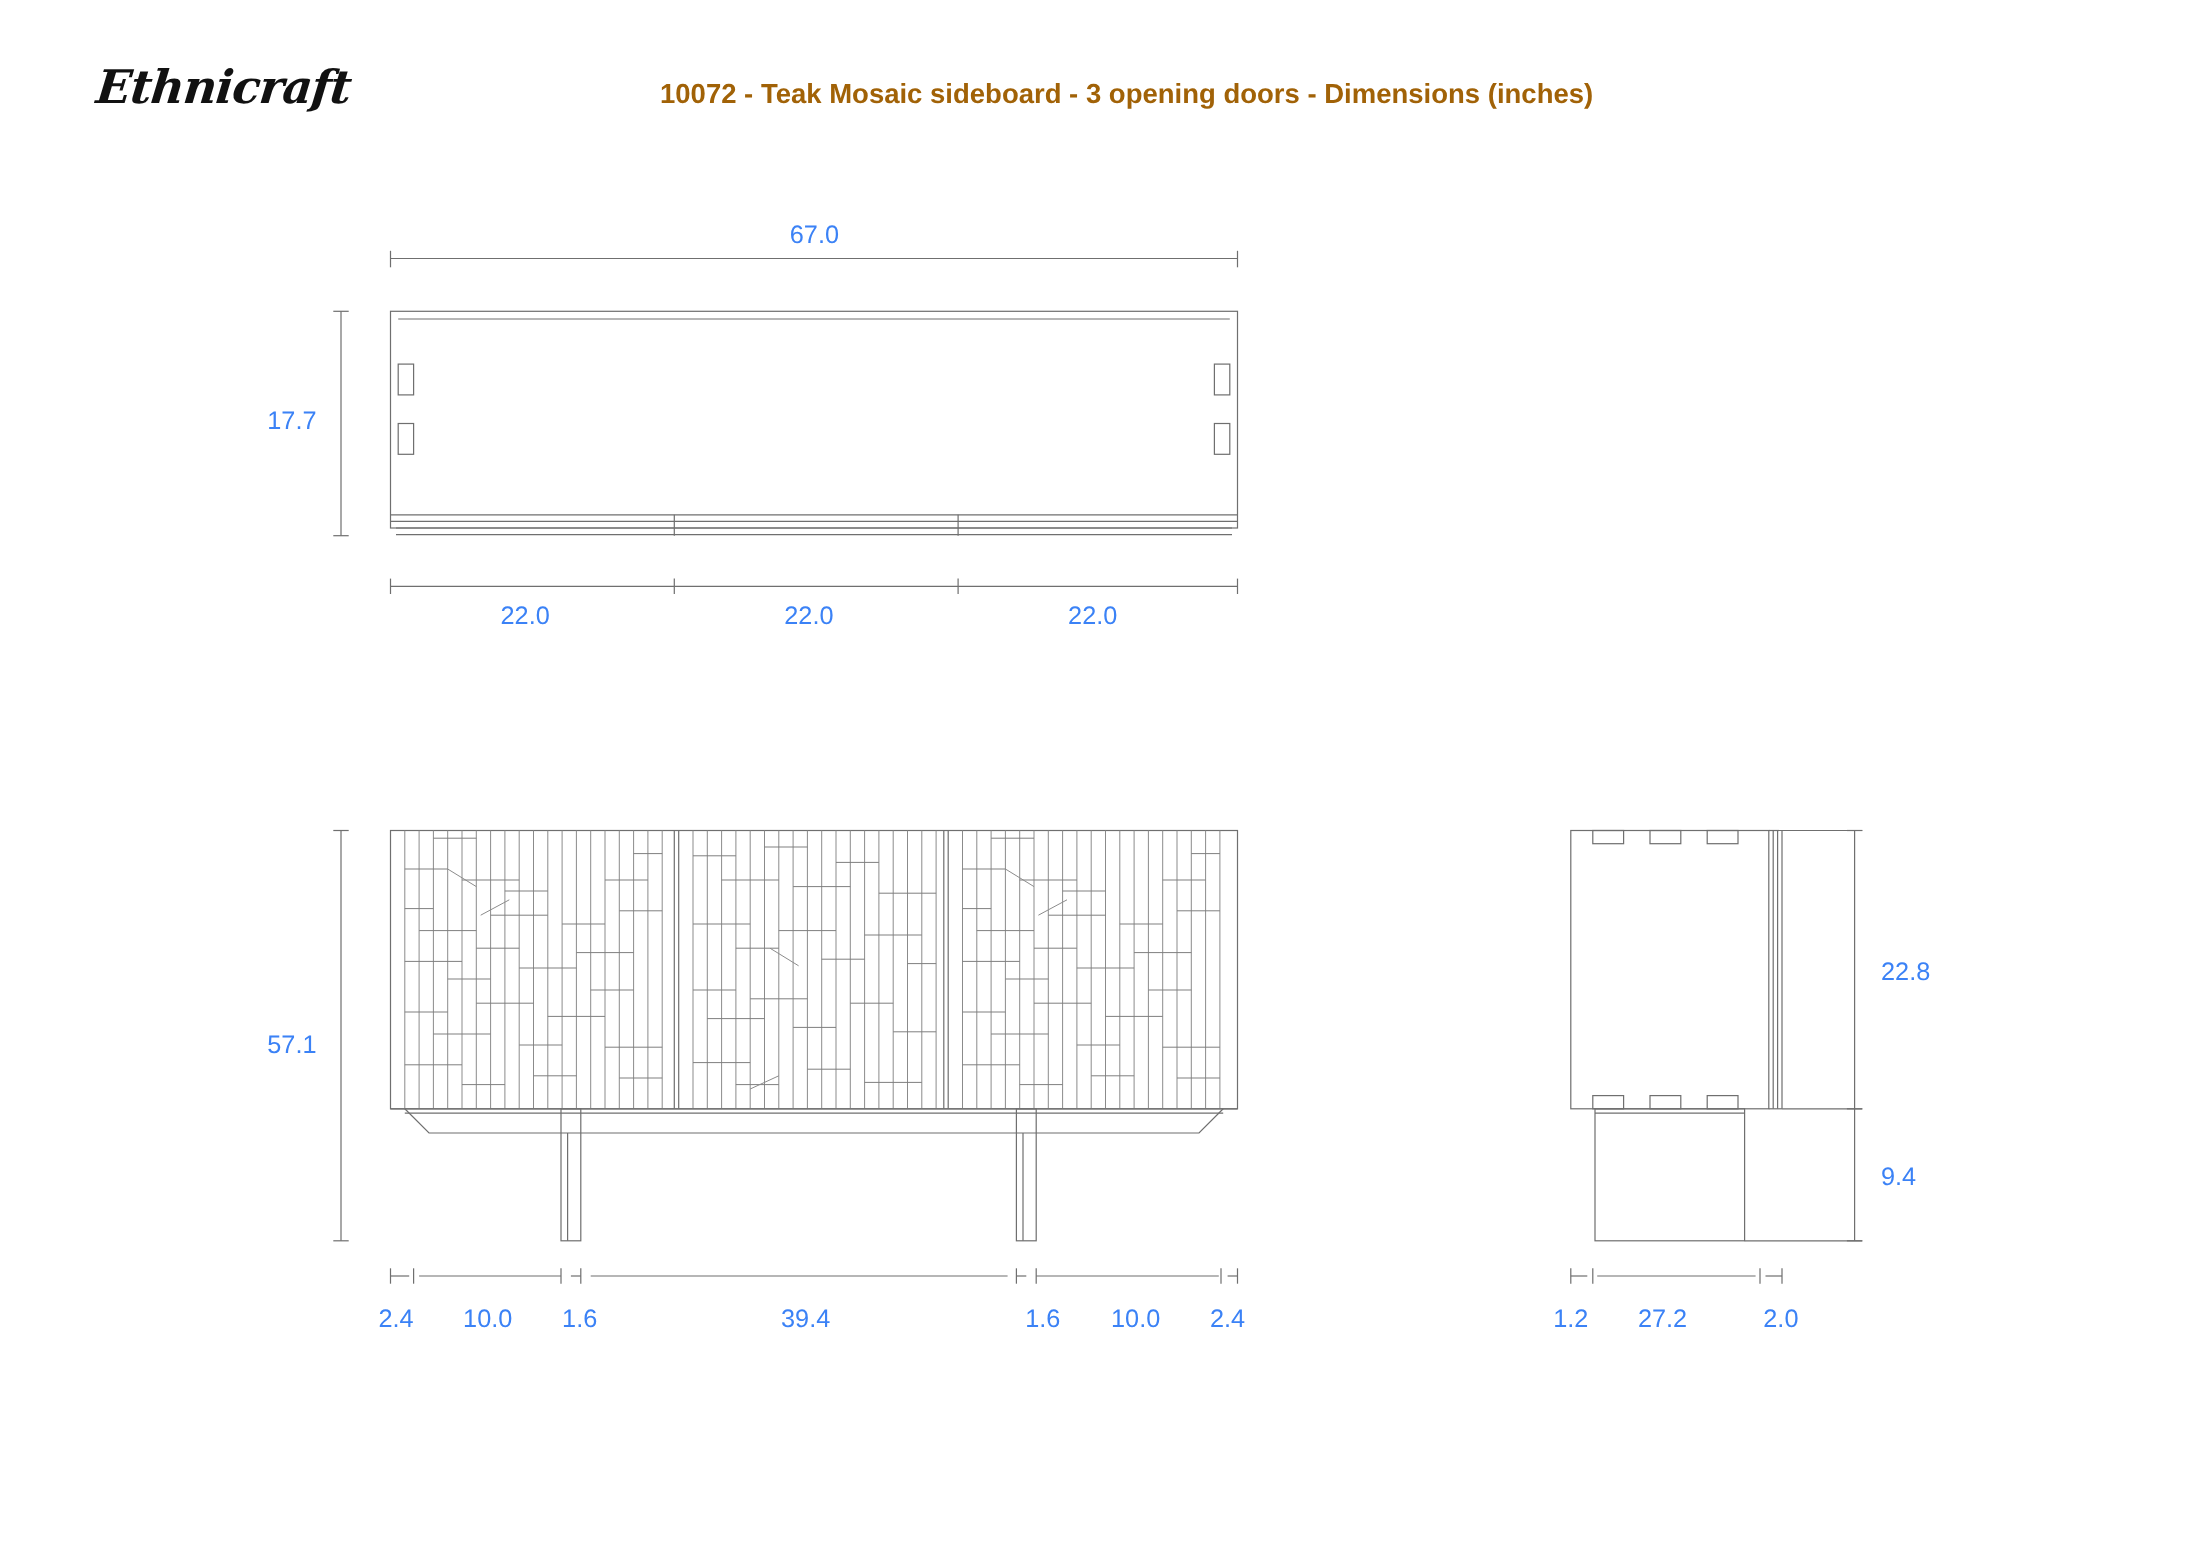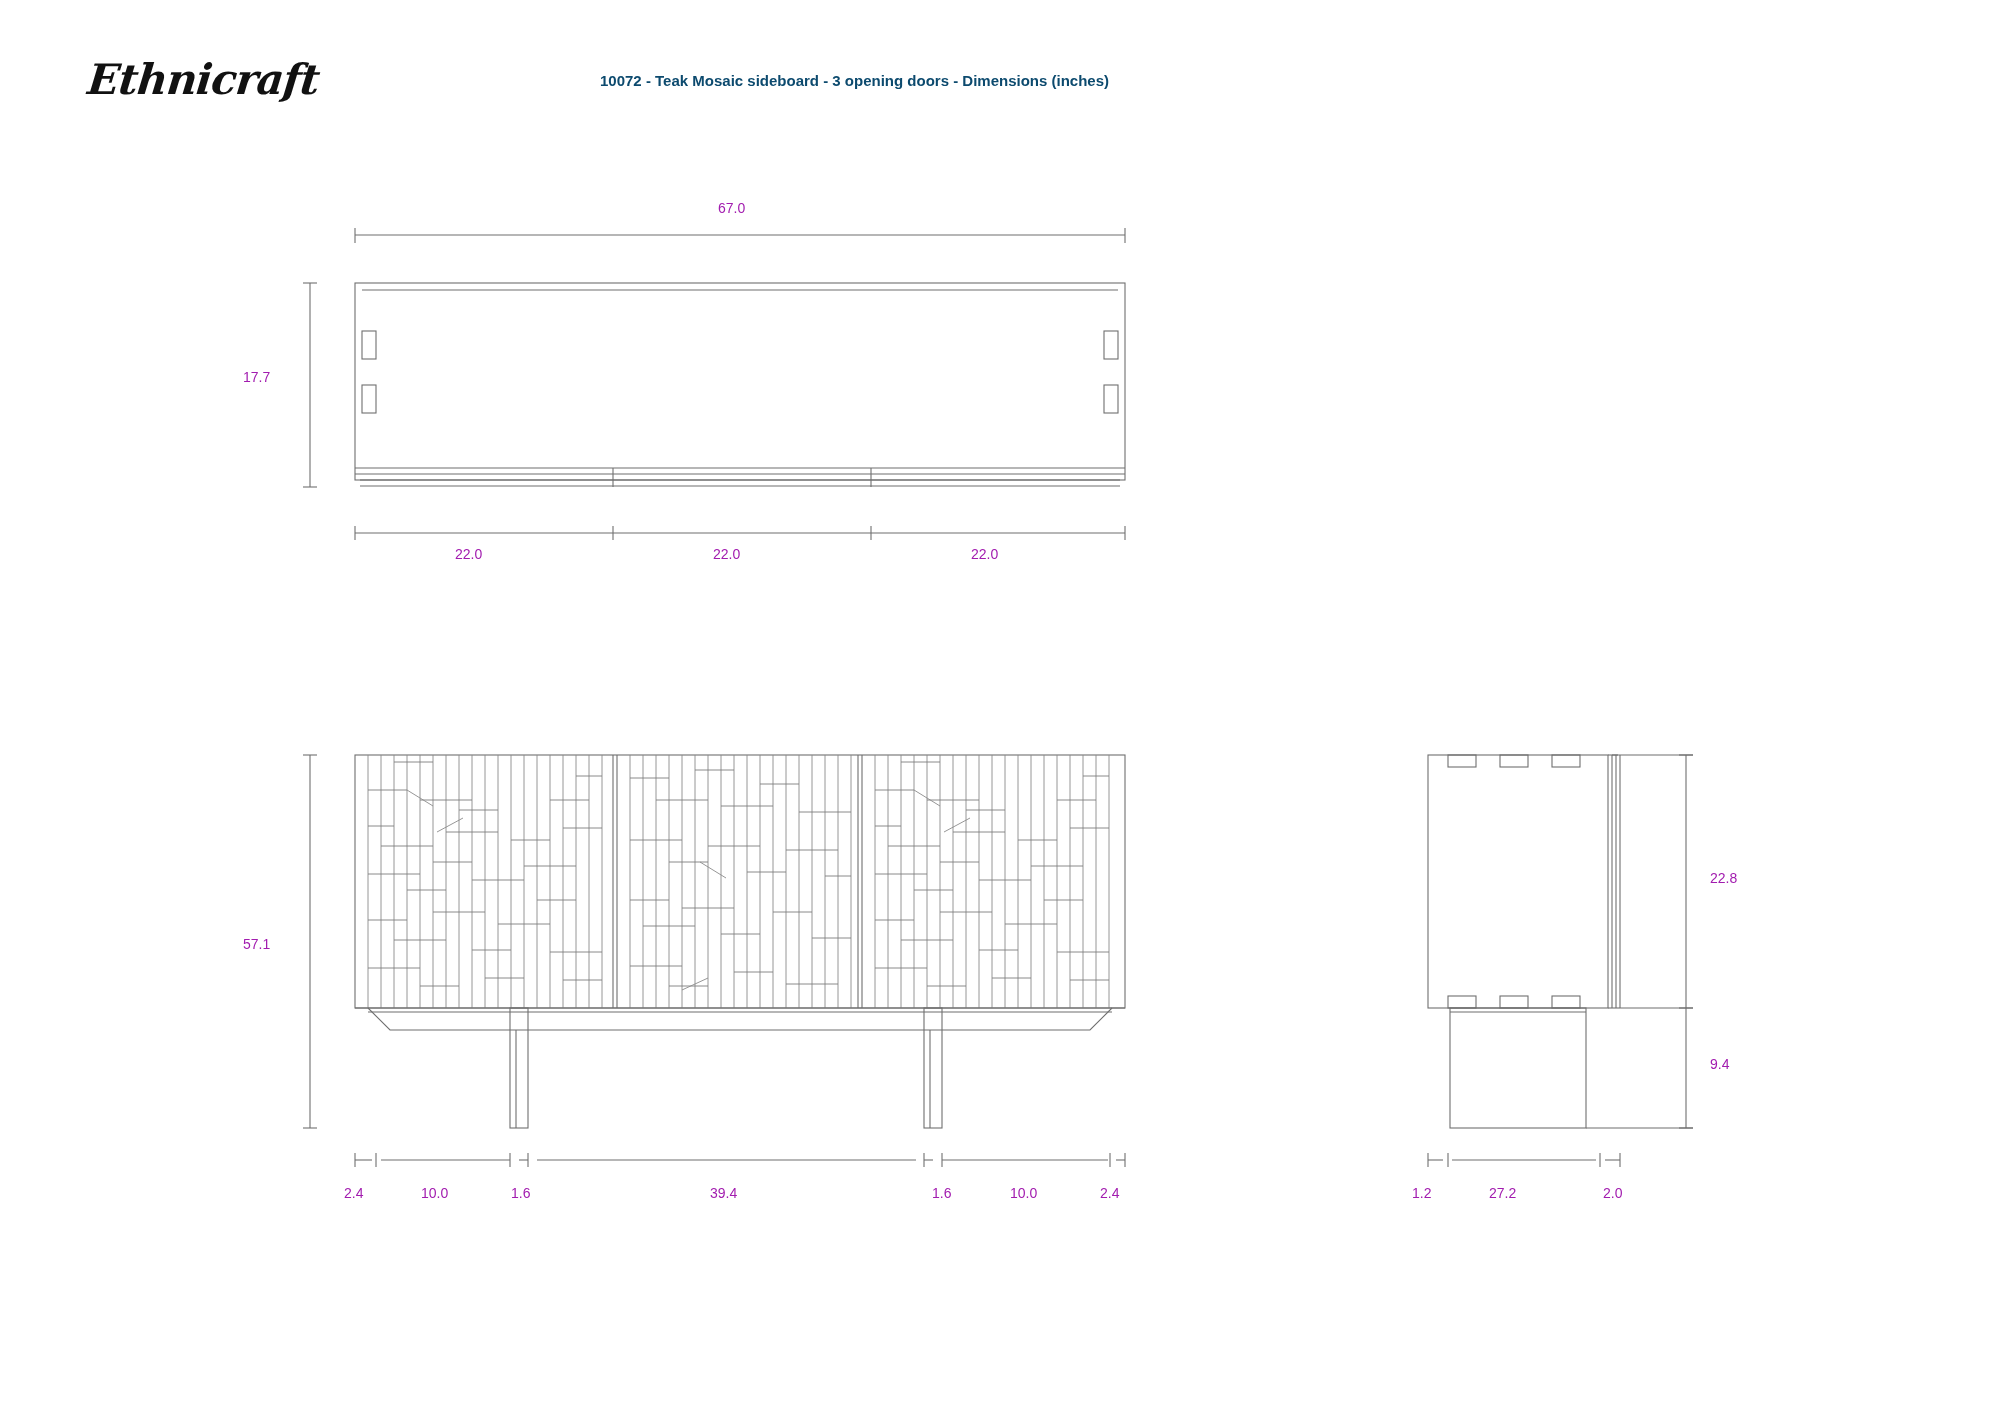--- a/index.html
+++ b/index.html
@@ -24,29 +24,29 @@
     font-weight: 700;
     font-size: 42px;
     letter-spacing: -1px;
     color: #111;
     transform: skewX(-6deg);
   }
   .doc-title {
     position: absolute;
     left: 600px;
     top: 72px;
-    font-size: 15px;
+    font-size: 25px;
     font-weight: 700;
-    color: #0c4a6e;
+    color: #a16207;
     white-space: nowrap;
   }
   .dim-label {
     position: absolute;
-    font-size: 14px;
-    color: #a21caf;
+    font-size: 23px;
+    color: #3b82f6;
     white-space: nowrap;
   }
   .svg-layer {
     position: absolute;
     left: 0;
     top: 0;
     width: 2000px;
     height: 1415px;
   }
   svg { display: block; }

